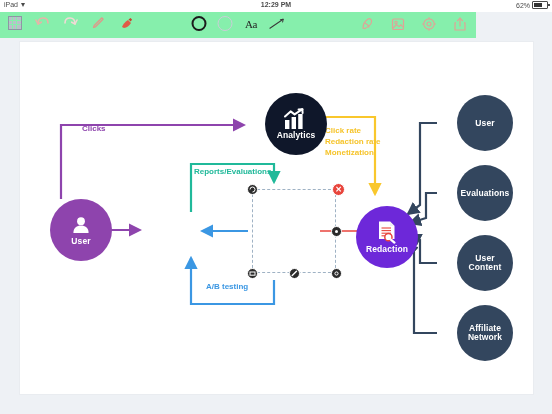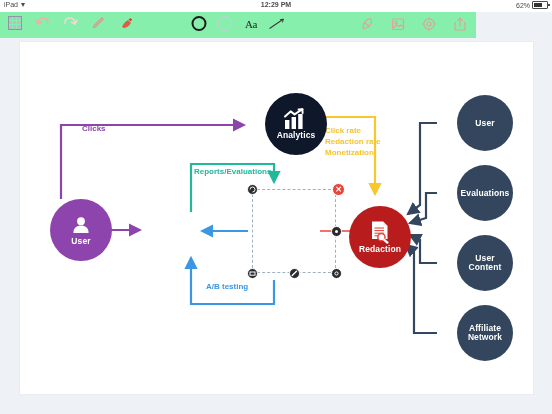--- a/index.html
+++ b/index.html
@@ -53,21 +53,21 @@
   
   .node{position:absolute;border-radius:50%;display:flex;flex-direction:column;
     align-items:center;justify-content:center;color:#fff;text-align:center;}
   .node .label{font-size:8.5px;font-weight:bold;line-height:1.05;letter-spacing:.1px;}
   .node .glyph{line-height:0;margin-bottom:1px;}
 
   .n-user{left:30px;top:157px;width:62px;height:62px;background:#8e44ad;}
   .n-website{left:143px;top:170px;width:56px;height:56px;background:#20b99a;}
   .n-analytics{left:245px;top:51px;width:62px;height:62px;background:#0f172a;}
   .n-cms{left:237px;top:152px;width:74px;height:74px;background:#3b97e3;}
-  .n-redaction{left:329px;top:164px;width:62px;height:62px;background:#b91c1c;}
+  .n-redaction{left:336px;top:164px;width:62px;height:62px;background:#6d28d9;}
 
   .n-dark{background:#33465e;width:56px;height:56px;}
   .p-user2{left:437px;top:53px;}
   .p-adv{left:437px;top:123px;}
   .p-content{left:437px;top:193px;}
   .p-aff{left:437px;top:263px;}
 
   
   .elabel{position:absolute;font-size:8px;font-weight:bold;white-space:nowrap;}
   .lb-clicks{left:62px;top:82px;color:#8e44ad;}

